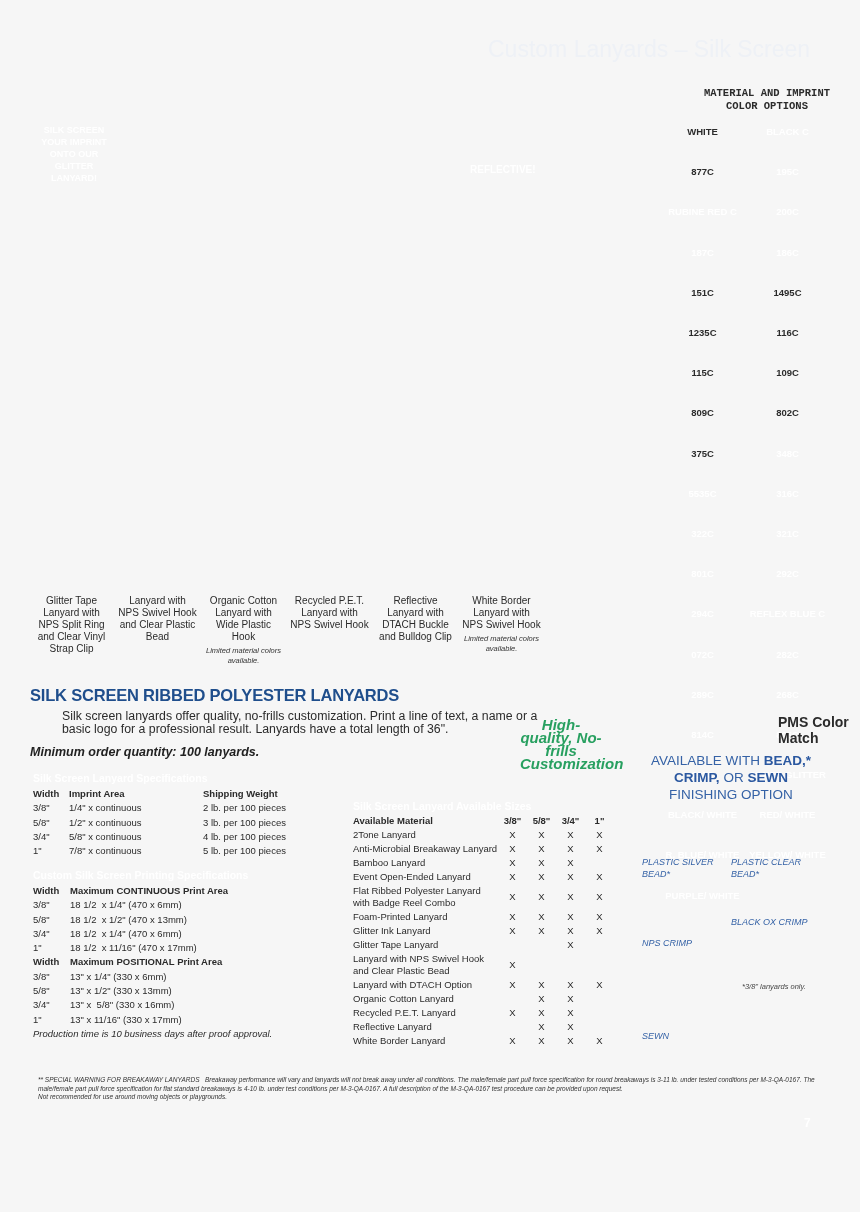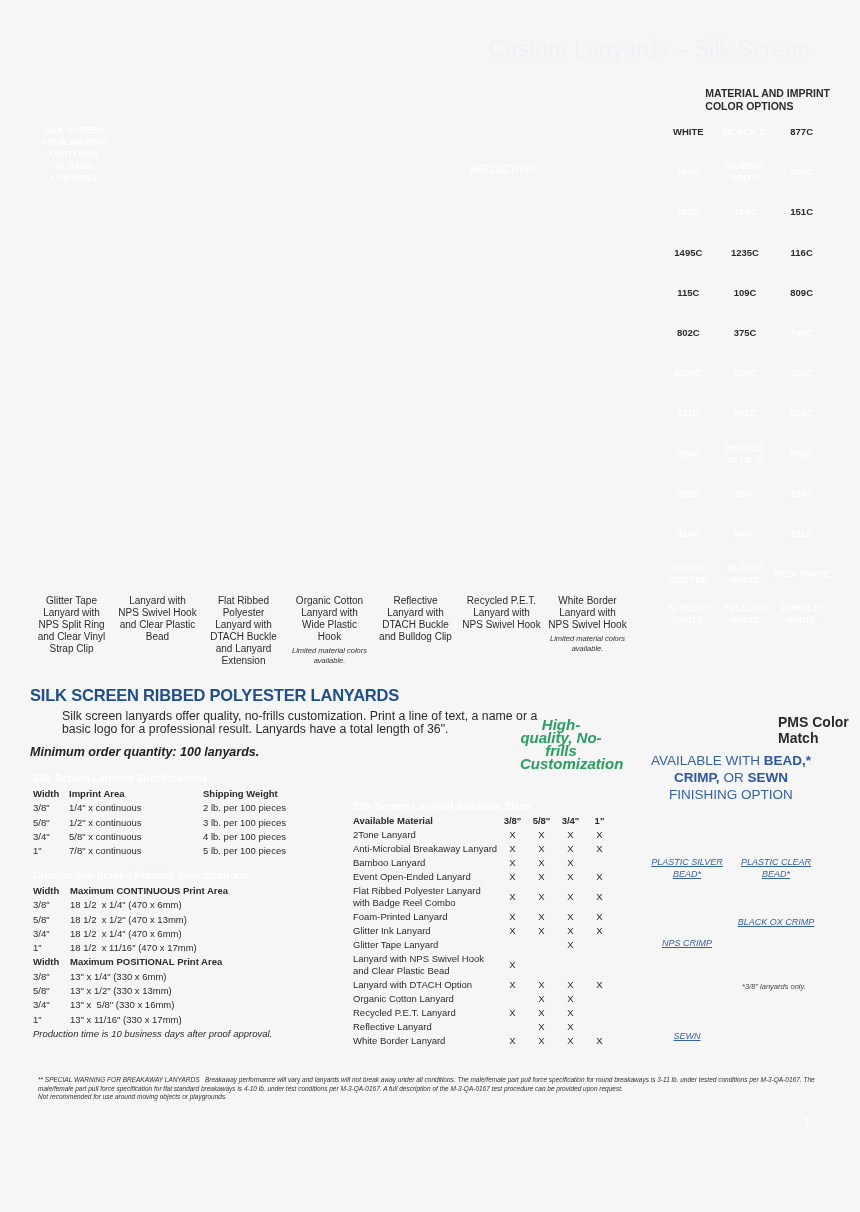--- a/index.html
+++ b/index.html
@@ -4,40 +4,40 @@
 <style>
   * { margin: 0; padding: 0; box-sizing: border-box; }
   html, body { width: 860px; height: 1212px; background: #f6f6f6; }
   body { position: relative; font-family: "Liberation Sans", "DejaVu Sans", sans-serif; color: #2b2b2b; overflow: hidden; }
   .abs { position: absolute; }
 
   .page-title { left: 488px; top: 36px; font-size: 23px; color: #eef1f6; white-space: nowrap; font-weight: normal; }
   .promo { left: 36px; top: 124px; width: 76px; text-align: center; color: #ffffff; font-weight: bold; font-size: 9px; line-height: 12px; }
   .reflective { left: 470px; top: 164px; color: #ffffff; font-weight: bold; font-size: 10px; }
 
-  .mat-heading { right: 30px; top: 87px; text-align: left; font-weight: bold; font-size: 10.5px; line-height: 13px; color: #2b2b2b; }
-
-  .swatch-grid { left: 660px; top: 112px; width: 170px; display: grid; grid-template-columns: repeat(3, 1fr); }
+  .mat-heading { right: 30px; top: 87px; text-align: center; font-weight: bold; font-size: 10.5px; line-height: 13px; color: #2b2b2b; font-family: Liberation Mono, monospace; }
+
+  .swatch-grid { left: 660px; top: 112px; width: 170px; display: grid; grid-template-columns: repeat(2, 1fr); }
   .swatch { height: 40.2px; display: flex; align-items: center; justify-content: center; text-align: center; font-weight: bold; font-size: 9.5px; line-height: 12px; }
   .swatch.dark { color: #2b2b2b; }
   .swatch.light { color: #ffffff; }
 
   .product-row { left: 28px; top: 583px; display: flex; }
   .product { width: 87px; margin-right: -1px; text-align: center; font-size: 10px; line-height: 12px; color: #2b2b2b; padding: 0 4px; margin-top: 12px; }
   .product .note { font-style: italic; font-size: 7.5px; line-height: 10px; margin-top: 3px; color: #333; }
 
   .section-title { left: 30px; top: 686px; color: #1f4e8c; font-weight: bold; font-size: 16.5px; letter-spacing: -0.2px; white-space: nowrap; }
   .intro { left: 30px; top: 710px; width: 480px; font-size: 12.3px; line-height: 13px; color: #2b2b2b; margin-left: 32px; }
   .moq { left: 30px; top: 745px; font-size: 12.5px; font-weight: bold; font-style: italic; color: #222; }
   .tagline { left: 520px; top: 718px; width: 82px; text-align: center; color: #28a060; font-weight: bold; font-style: italic; font-size: 15px; line-height: 13px; }
 
   .pms-label { left: 762px; top: 714px; font-weight: bold; font-size: 14px; color: #2b2b2b; margin-left: 16px; }
   .finishing { left: 640px; top: 752px; width: 182px; text-align: center; color: #3562a6; font-size: 13.5px; line-height: 17px; }
   .finishing b { color: #2b58a0; }
-  .finish-opt { text-align: center; color: #3562a6; font-style: italic; font-size: 9px; line-height: 12px; width: 90px; text-decoration: underline; }
+  .finish-opt { text-align: left; color: #3562a6; font-style: italic; font-size: 9px; line-height: 12px; width: 90px; }
   .finish-note { font-style: italic; font-size: 7.5px; color: #444; }
 
   .spec-head { color: #ffffff; font-weight: bold; font-size: 10.5px; }
   table { border-collapse: collapse; }
   .specs td, .specs th { font-size: 9.5px; line-height: 14.3px; text-align: left; padding: 0; color: #2b2b2b; }
   .specs th { font-weight: bold; }
 
   .print-list { font-size: 9.5px; line-height: 14.3px; color: #2b2b2b; }
   .print-list .row { display: flex; }
   .print-list .w { width: 37px; }
@@ -107,31 +107,28 @@
   </div>
 
 <div class="abs product-row" id="product-row">
     <div class="product">
       <div>Glitter Tape Lanyard with NPS Split Ring and Clear Vinyl Strap Clip</div>
     </div>
     <div class="product">
       <div>Lanyard with NPS Swivel Hook and Clear Plastic Bead</div>
     </div>
     <div class="product">
-      <div>Flat Ribbed Polyester Lanyard with DTACH Buckle and Lanyard Extension</div>
-    </div>
-    <div class="product">
       <div>Organic Cotton Lanyard with Wide Plastic Hook</div>
       <div class="note">Limited material colors available.</div>
     </div>
     <div class="product">
+      <div>Recycled P.E.T. Lanyard with NPS Swivel Hook</div>
+    </div>
+    <div class="product">
       <div>Reflective Lanyard with DTACH Buckle and Bulldog Clip</div>
-    </div>
-    <div class="product">
-      <div>Recycled P.E.T. Lanyard with NPS Swivel Hook</div>
     </div>
     <div class="product">
       <div>White Border Lanyard with NPS Swivel Hook</div>
       <div class="note">Limited material colors available.</div>
     </div>
   </div>
 
 <div class="abs section-title">SILK SCREEN RIBBED POLYESTER LANYARDS</div>
 <div class="abs intro">Silk screen lanyards offer quality, no-frills customization. Print a line of text, a name or a basic logo for a professional result. Lanyards have a total length of 36".</div>
 <div class="abs moq">Minimum order quantity: 100 lanyards.</div>

